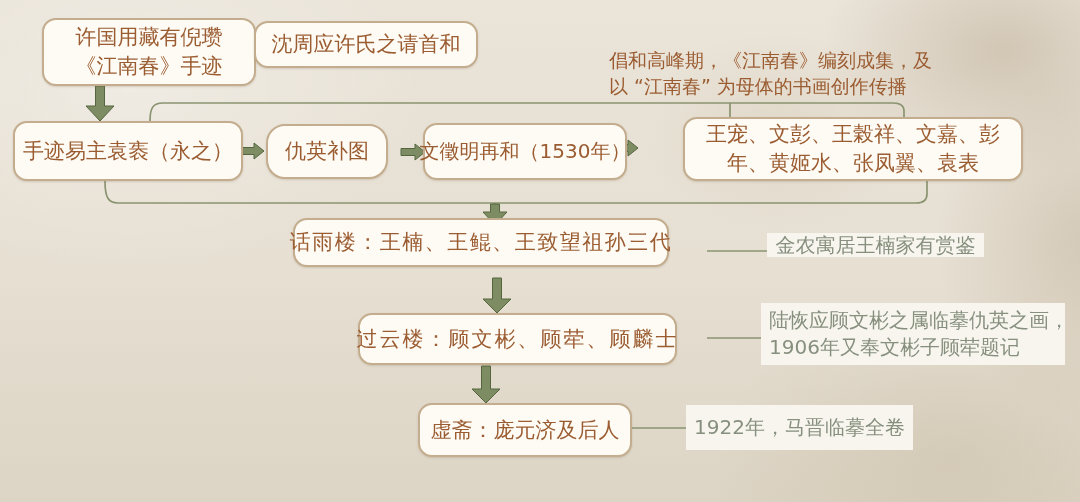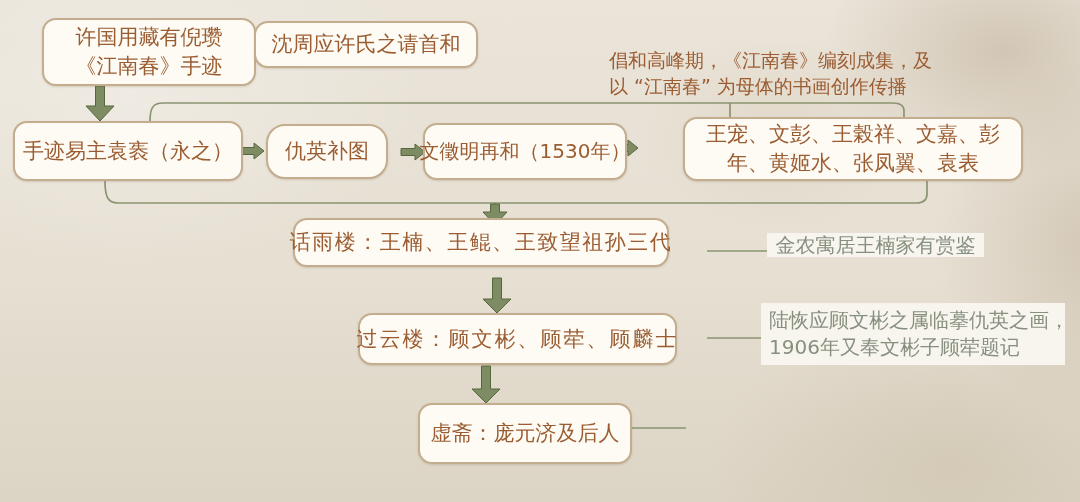--- a/index.html
+++ b/index.html
@@ -96,17 +96,20 @@
   </div>
 
   <div class="node fs21" style="left:358px;top:313px;width:319px;height:52px;letter-spacing:2px;">
     <span>过云楼：顾文彬、顾荦、顾麟士</span>
   </div>
   <div class="note fs20" style="left:761px;top:303px;width:304px;height:62px;padding-left:8px;">
     <span>陆恢应顾文彬之属临摹仇英之画，</span>
     <span>1906年又奉文彬子顾荦题记</span>
   </div>
 
-  <div class="node fs21" style="left:418px;top:403px;width:214px;height:61px;">
+  <div class="node fs21" style="left:418px;top:403px;width:214px;height:54px;">
     <span>虚斋：庞元济及后人</span>
+  </div>
+  <div class="note center fs20" style="left:686px;top:405px;width:227px;height:45px;">
+    <span>1922年，马晋临摹全卷</span>
   </div>
 
 </div>
 
 </body></html>

